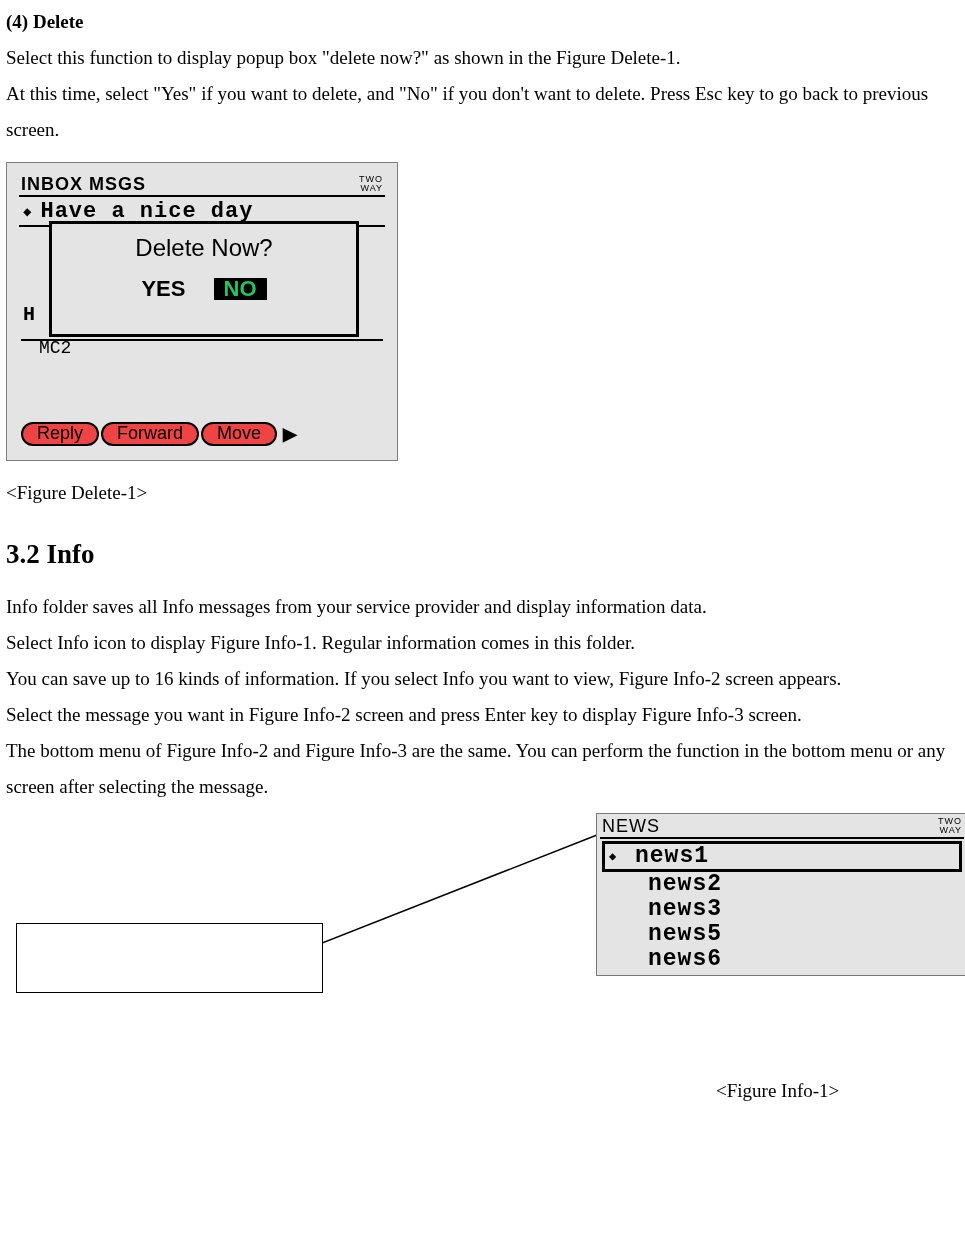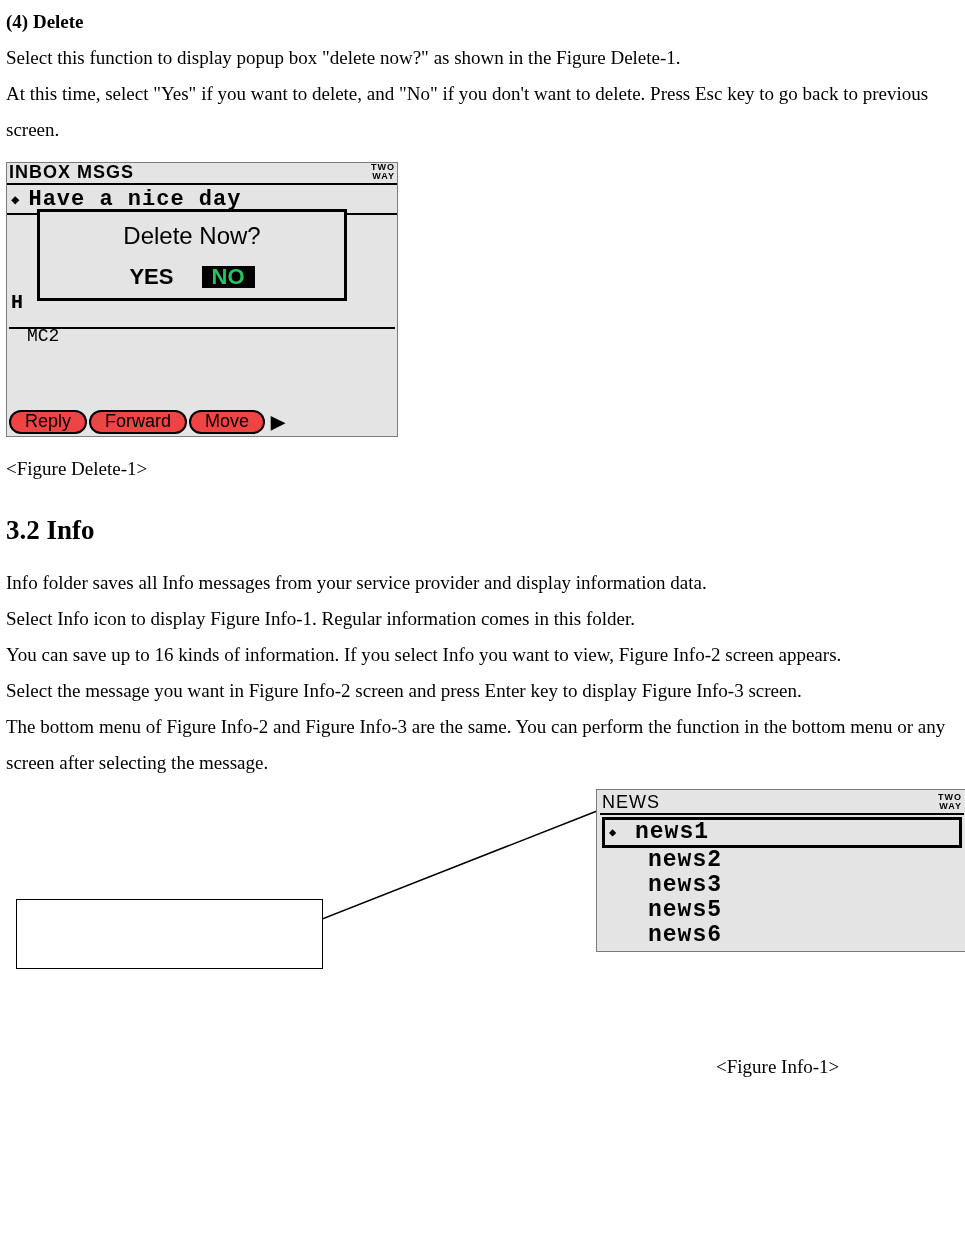--- a/index.html
+++ b/index.html
@@ -22,54 +22,54 @@
   .device1 {
     width: 392px;
     background: #e4e4e4;
     border: 1px solid #7d7d7d;
     margin-top: 14px;
     margin-bottom: 8px;
     font-family: "Arial Black", Arial, sans-serif;
     color:#000;
     position: relative;
     box-sizing: border-box;
-    padding:0;
+    padding:12px;
     line-height:1;
   }
   .d1-titlebar {
     display:flex;
     justify-content: space-between;
     align-items: flex-start;
     font-weight:700;
     font-size:18px;
     letter-spacing:1px;
     padding:0 2px;
     font-family: Arial, sans-serif;
     font-stretch: condensed;
   }
-  .d1-twoway { font-size:9px; line-height:9px; font-weight:700; text-align:right; }
+  .d1-twoway { font-size:9px; line-height:9px; font-weight:400; text-align:right; }
   .d1-twoway div{line-height:9px;}
   .d1-hr { border-top:2px solid #000; margin-top:2px;}
   .d1-msgline {
     display:flex;
     gap:8px;
     font-size:22px;
     font-weight:900;
     padding:4px 4px 2px 4px;
     font-family:"Courier New", monospace;
     align-items:center;
     letter-spacing:1px;
     border-bottom:2px solid #000;
   }
   .d1-diamond { font-size:14px; }
   .d1-body{ position:relative; height:195px; }
   .d1-popup{
     position:absolute;
     left:30px; top:-6px;
-    width:310px; height:92px;
+    width:310px; height:116px;
     border:3px solid #000;
     background:#e4e4e4;
     text-align:center;
     font-family:Arial, sans-serif;
     padding-top:12px;
     box-sizing:border-box;
     z-index:3;
   }
   .d1-popup-q{ font-size:24px; }
   .d1-yn{ margin-top:18px; font-weight:900; font-size:22px;}

